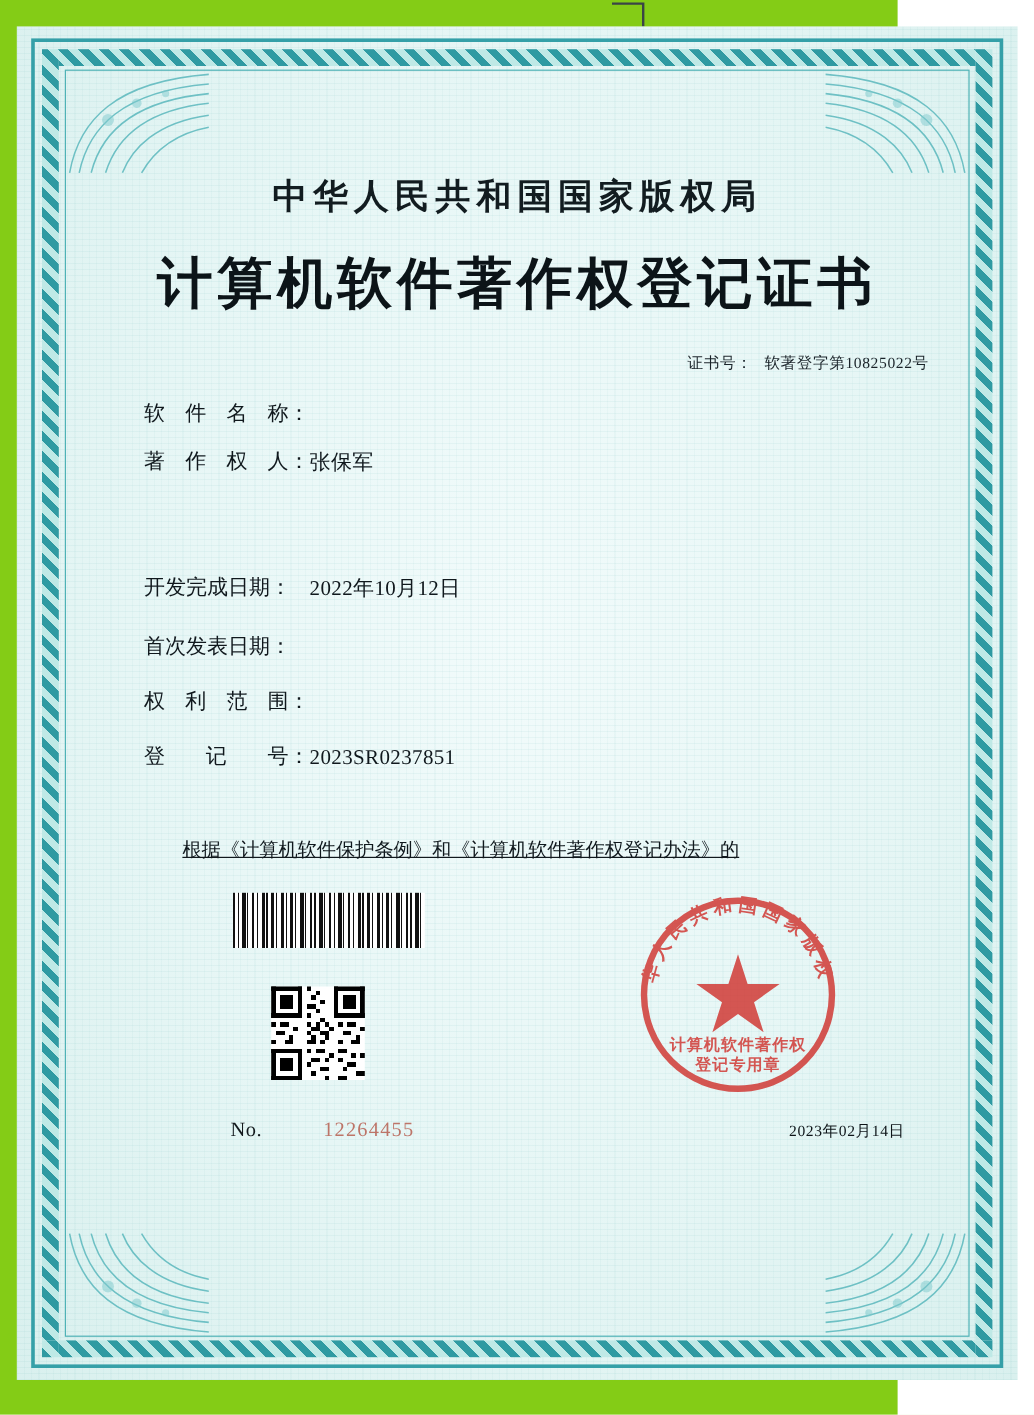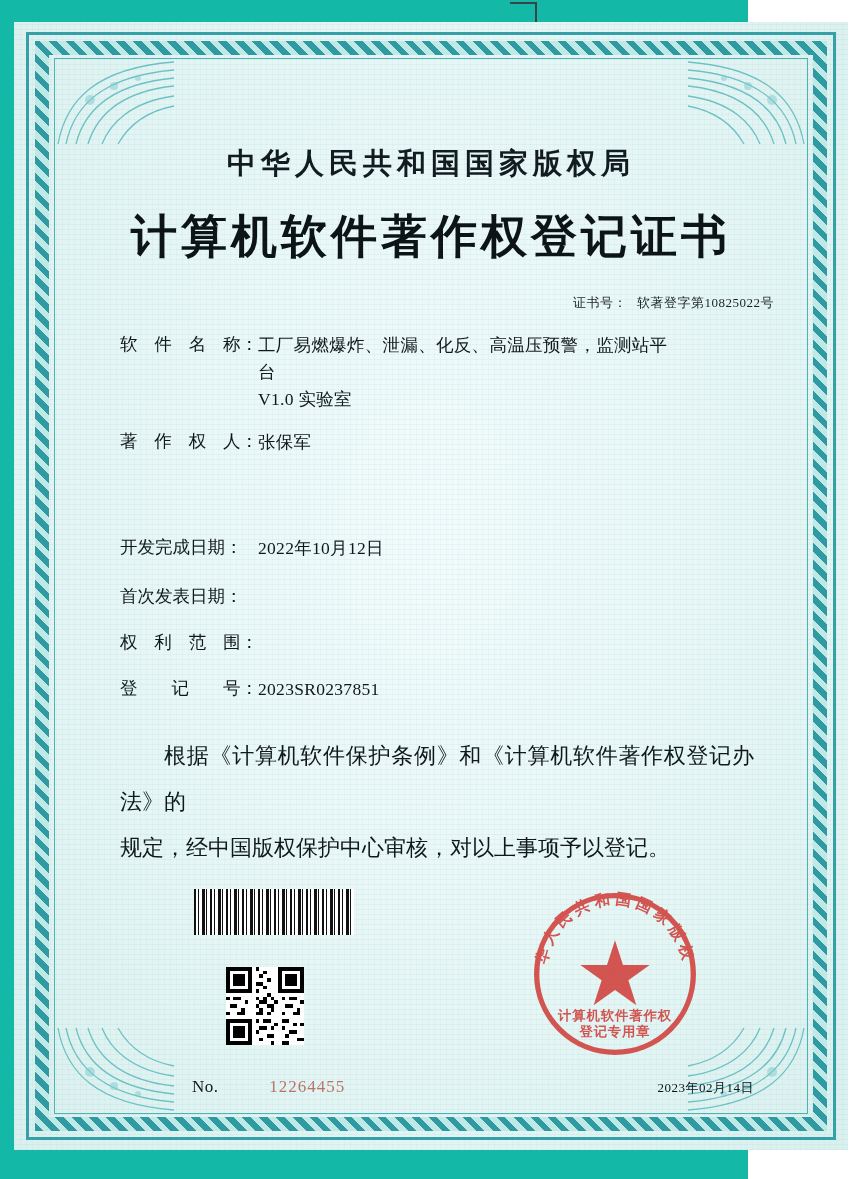--- a/index.html
+++ b/index.html
@@ -12,21 +12,21 @@
     height: 1179px;
     font-family: "Liberation Serif", serif;
     overflow: hidden;
   }
 
   
   .page {
     position: relative;
     width: 748px;
     height: 1179px;
-    background: #14b8a6;
+    background: #84cc16;
   }
 
   
   .certificate {
     position: absolute;
     left: 14px;
     top: 22px;
     width: 834px;
     height: 1128px;
     background:
@@ -157,27 +157,28 @@
   }
   .field-value .line2 { display: block; }
   .field-value .ver { display: block; font-family: "Liberation Serif", serif; }
 
   .gap-lg { height: 56px; }
   .gap-md { height: 12px; }
 
   .field-row.spaced { margin-bottom: 22px; }
 
   .statement {
-    margin-top: 30px;
+    margin-top: 47px;
     padding-left: 46px;
     padding-right: 34px;
-    font-size: 22px;
+    font-size: 16px;
     line-height: 2.1;
     color: #10181d;
     text-align: justify;
+    text-decoration: underline;
   }
   .statement .indent { text-indent: 2em; display: block; }
 
   
   .codes-area {
     position: relative;
     margin-top: 18px;
     padding-left: 46px;
     height: 210px;
   }
@@ -347,25 +348,20 @@
 
       <div class="fields">
 
         <div class="field-row">
           <div class="field-label spread">
             <span>软</span>
             <span>件</span>
             <span>名</span>
             <span>称：</span>
           </div>
-          <div class="field-value">
-            <span>工厂易燃爆炸、泄漏、化反、高温压预警，监测站平</span>
-            <span class="line2">台</span>
-            <span class="ver">V1.0 实验室</span>
-          </div>
         </div>
 
         <div class="gap-md"></div>
 
         <div class="field-row spaced">
           <div class="field-label spread">
             <span>著</span>
             <span>作</span>
             <span>权</span>
             <span>人：</span>
@@ -400,21 +396,20 @@
             <span>记</span>
             <span>号：</span>
           </div>
           <div class="field-value">2023SR0237851</div>
         </div>
 
       </div>
 
       <div class="statement">
         <span class="indent">根据《计算机软件保护条例》和《计算机软件著作权登记办法》的</span>
-        <span>规定，经中国版权保护中心审核，对以上事项予以登记。</span>
       </div>
 
       <div class="codes-area">
 
         <div class="barcode"></div>
 
         <div class="qr-wrap">
           <svg viewBox="0 0 21 21" aria-hidden="true" shape-rendering="crispEdges">
             <rect width="21" height="21" fill="#fff"></rect>
             <g fill="#000">

